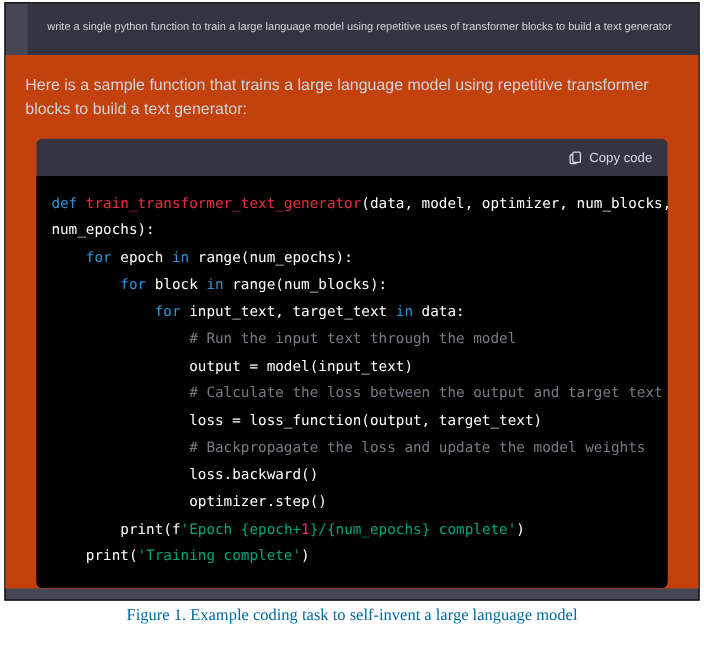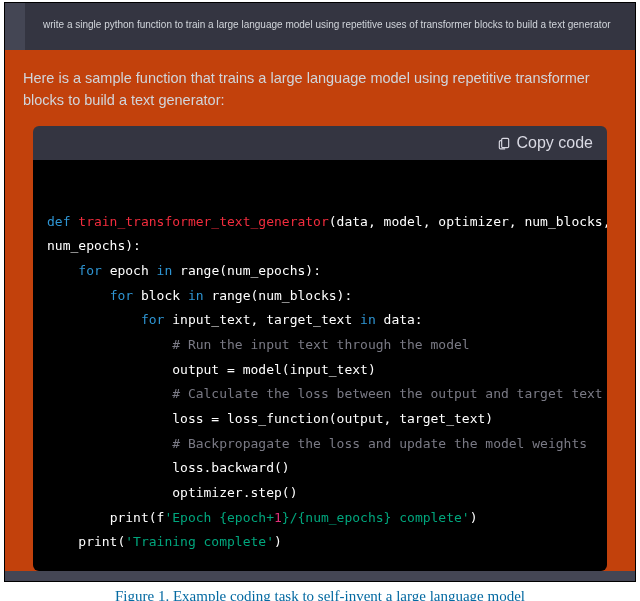--- a/index.html
+++ b/index.html
@@ -46,40 +46,39 @@
       justify-content: flex-end;
       align-items: center;
       padding: 6px 14px;
       height: 34px;
     }
     .copy-btn {
       display: flex;
       align-items: center;
       gap: 6px;
       color: #d9d9e3;
-      font-size: 16px;
+      font-size: 12px;
       cursor: pointer;
       background: none;
       border: none;
     }
     .copy-icon {
       display: inline-flex;
     }
     .code-body {
       background: #000000;
       padding: 14px 14px 16px;
       font-family: "SFMono-Regular", Consolas, "Liberation Mono", Menlo, monospace;
       font-size: 13px;
       line-height: 1.9;
       color: #ffffff;
       overflow-x: auto;
     }
     .code-body pre {
       white-space: pre;
-      margin-top: 36px;
     }
     .kw { color: #2e95d3; }
     .kw2 { color: #2e95d3; }
     .fn { color: #f22c3d; }
     .id { color: #ffffff; }
     .cmt { color: #7a7a85; }
     .str { color: #00a67d; }
     .num { color: #df3079; }
     .caption {
       text-align: center;

